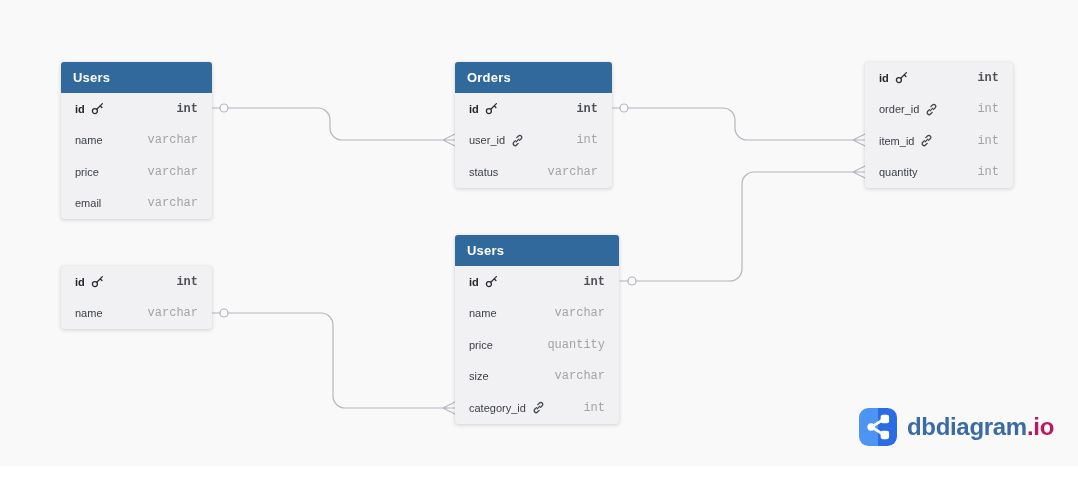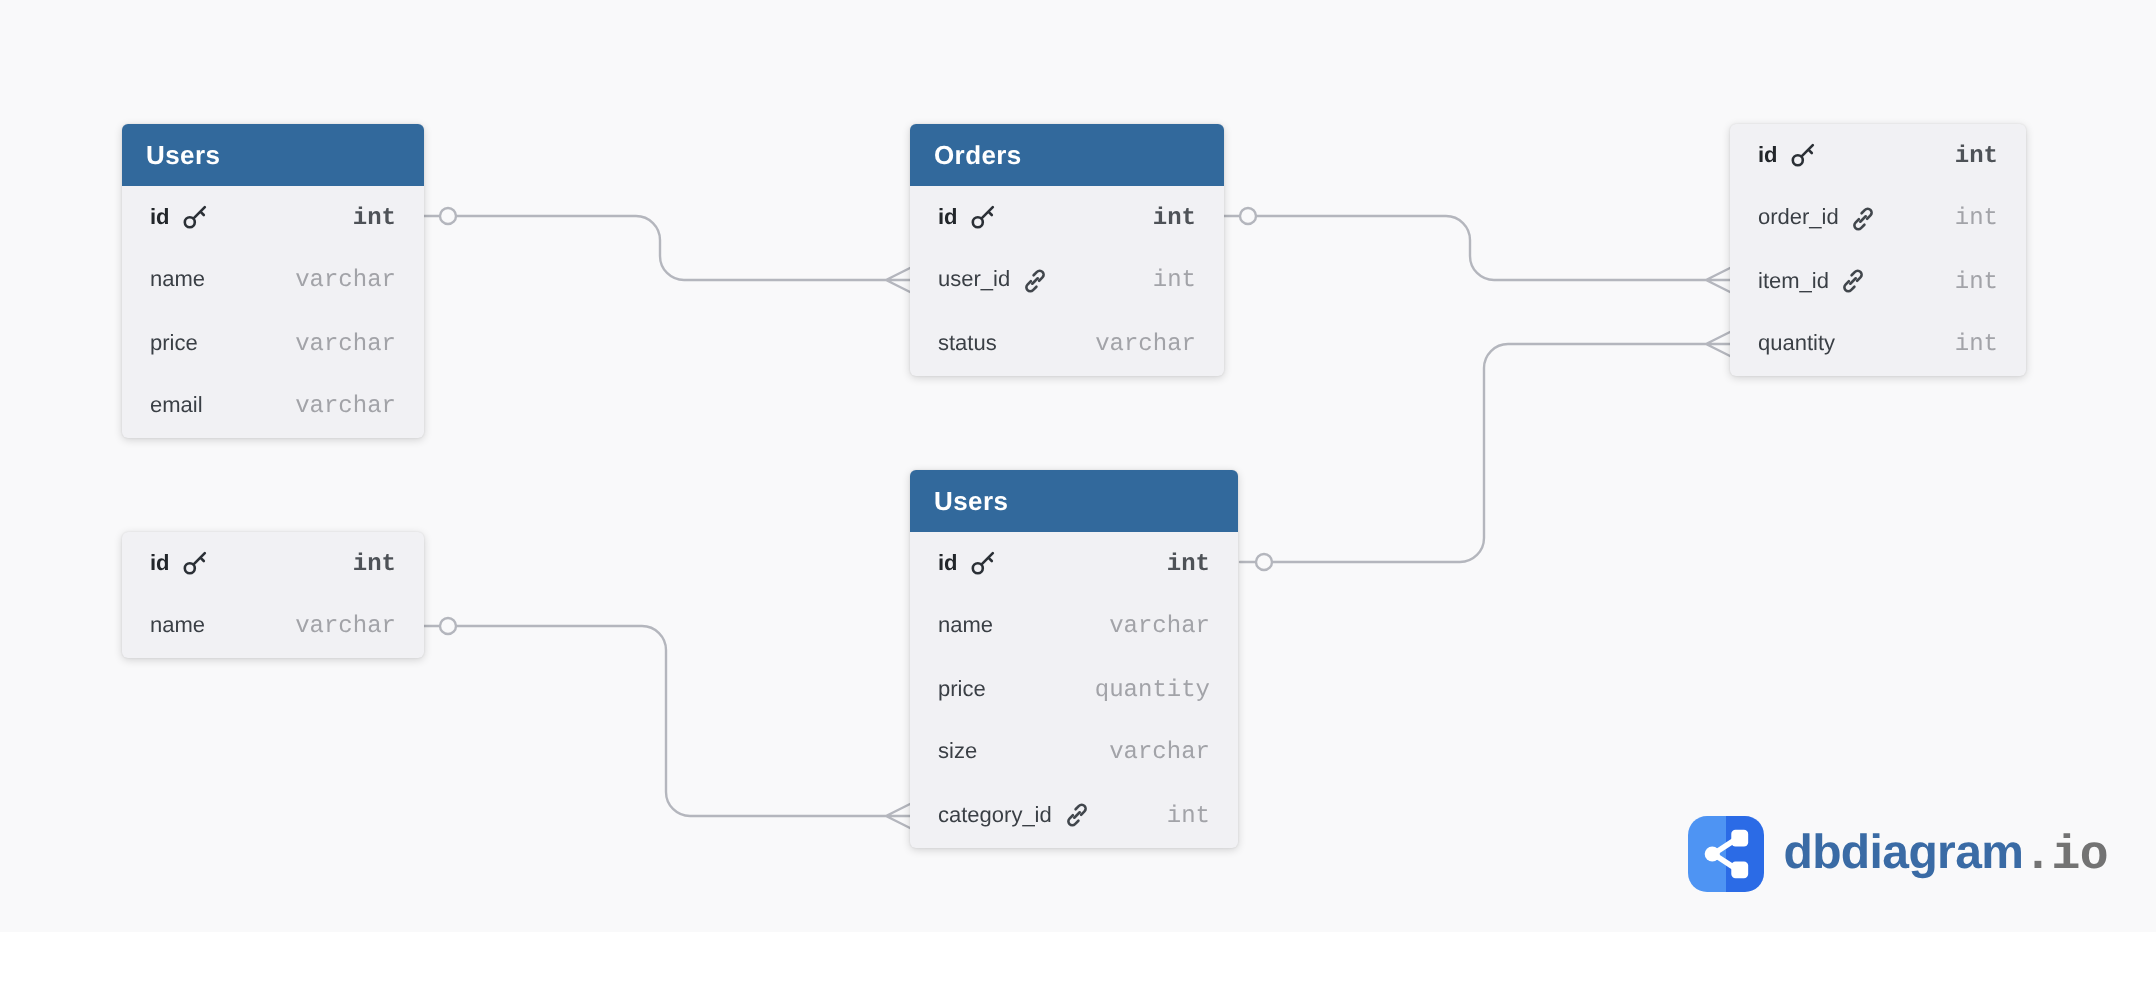--- a/index.html
+++ b/index.html
@@ -33,21 +33,21 @@
     font-size:12px; color:#a2a3a8; white-space:nowrap;
   }
   .field-row.pk .f-type { color:#4e5257; font-weight:700; }
   .f-icon { display:inline-flex; align-items:center; color:#2b3036; }
   .f-icon.link { color:#41464c; }
   .logo {
     position:absolute; right:24px; bottom:20px; z-index:2;
     display:flex; align-items:center; gap:10px;
   }
   .logo-text { font-size:24px; font-weight:600; color:#3a6ba5; letter-spacing:-0.3px; }
-  .logo-text .io { color:#737373;font-family:Liberation Mono, monospace; }
+  .logo-text .io { color:#be185d; }
 </style>
 </head>
 <body>
 
 <div class="canvas">
 
   <svg class="rel-layer" width="1078" height="497" viewBox="0 0 1078 497">
     <g stroke="#b4b6bd" stroke-width="1.2" fill="none" stroke-linecap="round" stroke-linejoin="round">
 
       <g>

